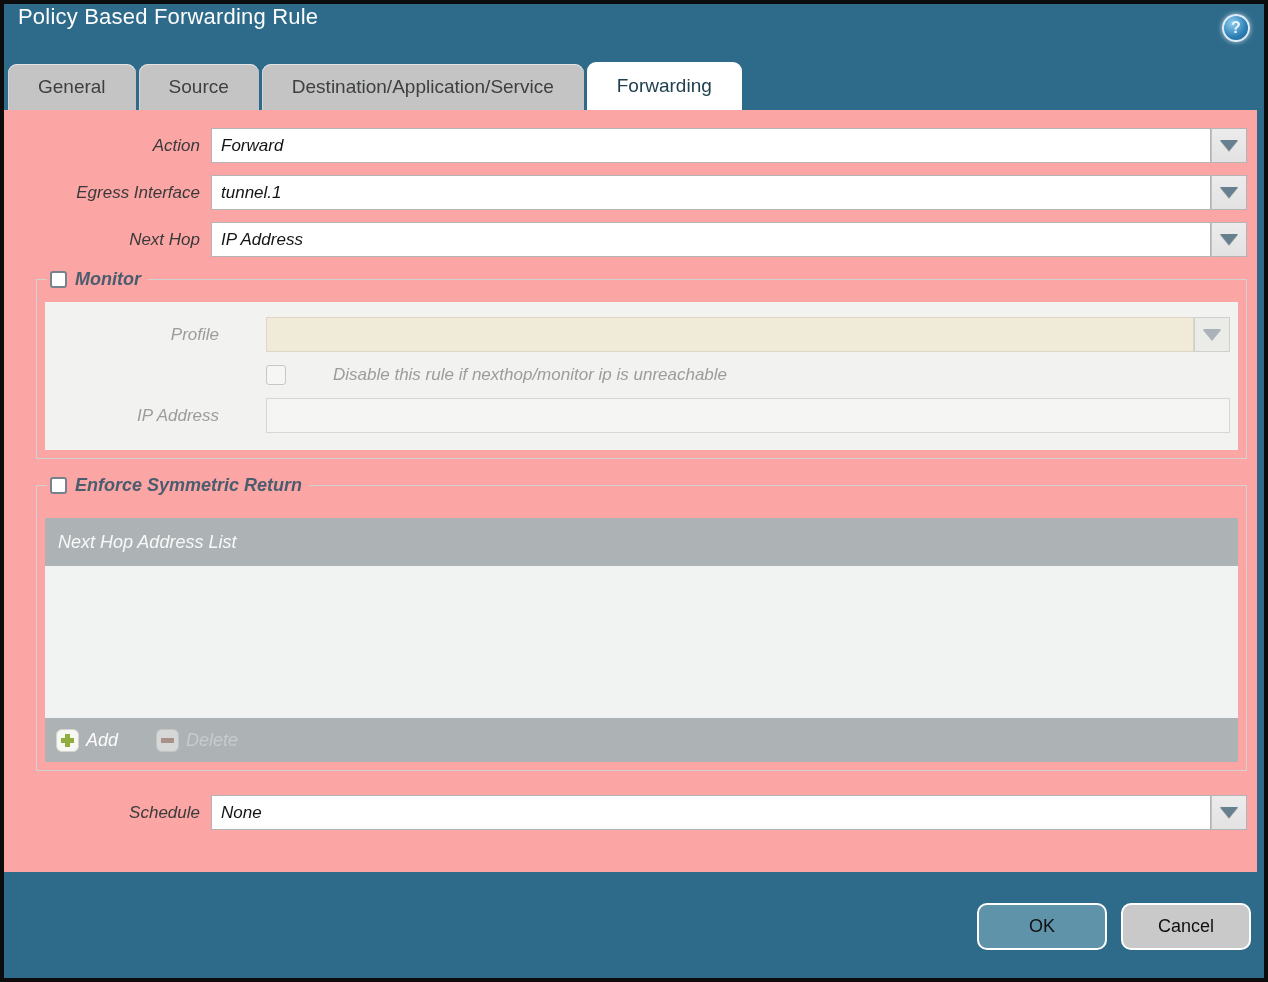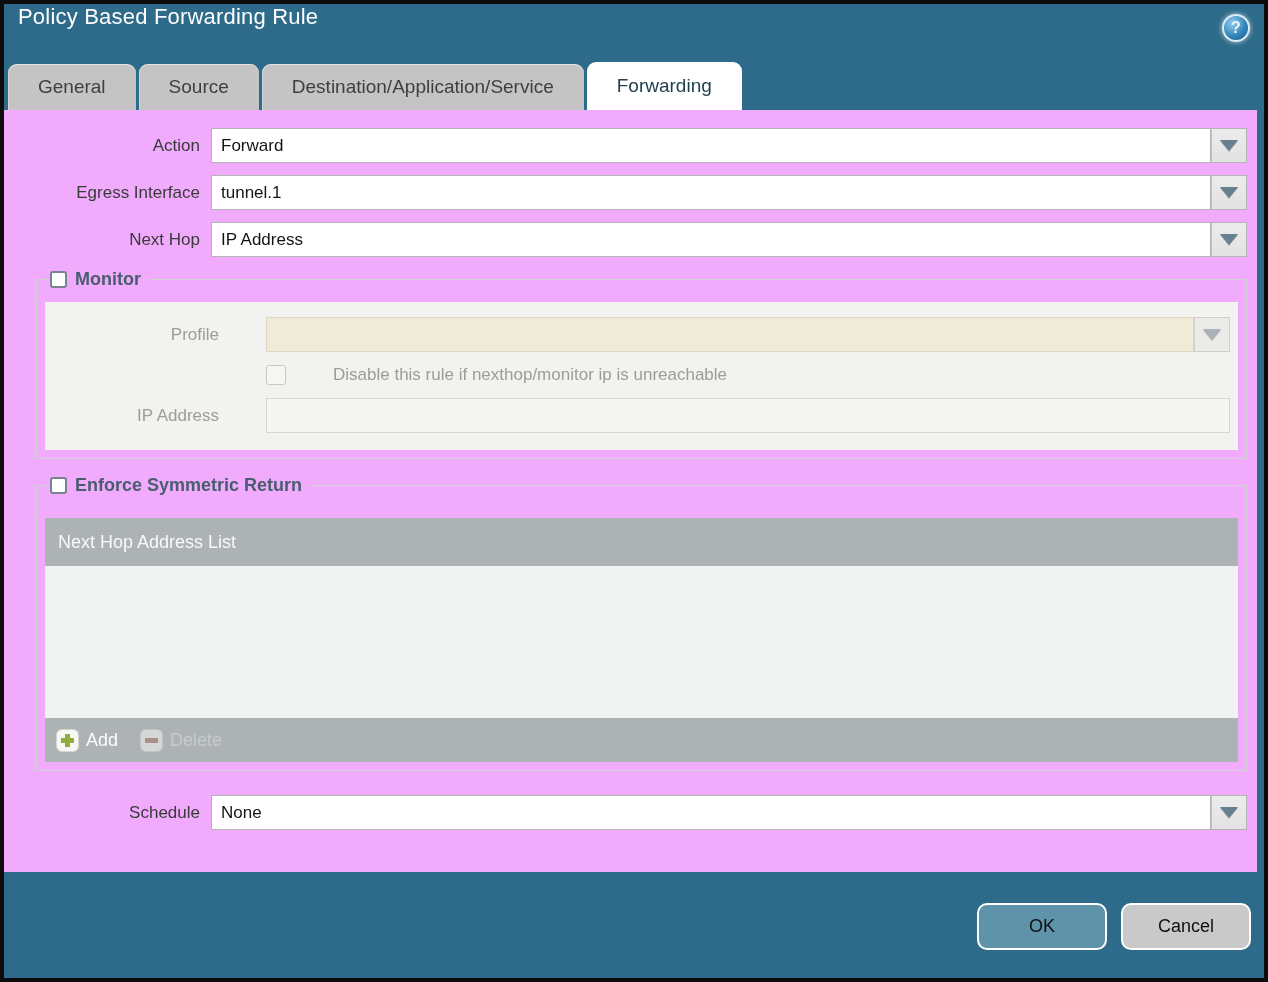--- a/index.html
+++ b/index.html
@@ -54,25 +54,26 @@
     white-space: nowrap;
   }
   .tab.active {
     background: #ffffff;
     height: 48px;
     color: #21414f;
     box-shadow: none;
   }
   
   .panel {
-    background: #f0abfc;
+    background: #fca5a5;
     margin-right: 7px;
     height: 762px; flex: 0 0 762px;
     padding: 18px 10px 12px 32px;
     overflow: hidden;
+    font-style: italic;
   }
   .row {
     display: flex; align-items: center;
     margin-bottom: 12px;
   }
   .row-label {
     flex: 0 0 175px;
     text-align: right;
     padding-right: 11px;
     font-size: 17px; color: #3a3a3a;
@@ -147,21 +148,21 @@
   .table-header {
     height: 48px; background: #adb2b5;
     display: flex; align-items: center;
     padding-left: 13px;
     color: #f8fafa; font-size: 18px;
   }
   .table-body { height: 152px; background: #f1f2f2; }
   .table-toolbar {
     height: 44px; background: #adb2b5;
     display: flex; align-items: center;
-    padding-left: 11px; gap: 22px;
+    padding-left: 11px; gap: 38px;
   }
   .tool-btn { display: flex; align-items: center; gap: 7px; cursor: pointer; }
   .tool-btn.disabled { cursor: default; }
   .tool-icon {
     width: 23px; height: 23px; border-radius: 6px;
     background: #f7f7f3; border: 1px solid #d5d5d0;
     position: relative;
   }
   .tool-icon.plus::before, .tool-icon.plus::after {
     content: ""; position: absolute; background: #8fae3e;

